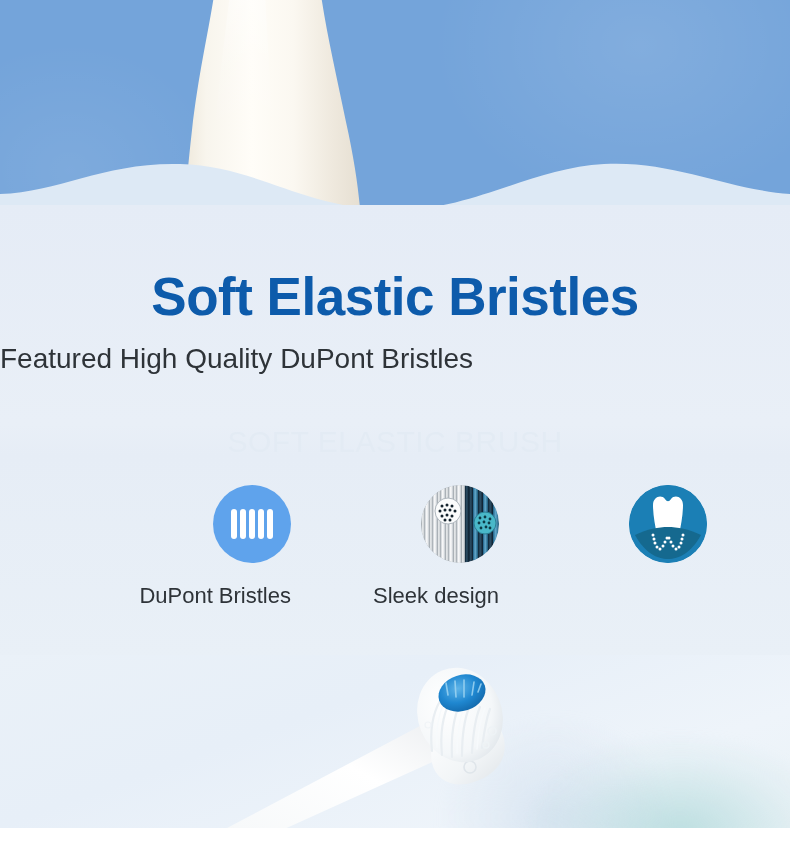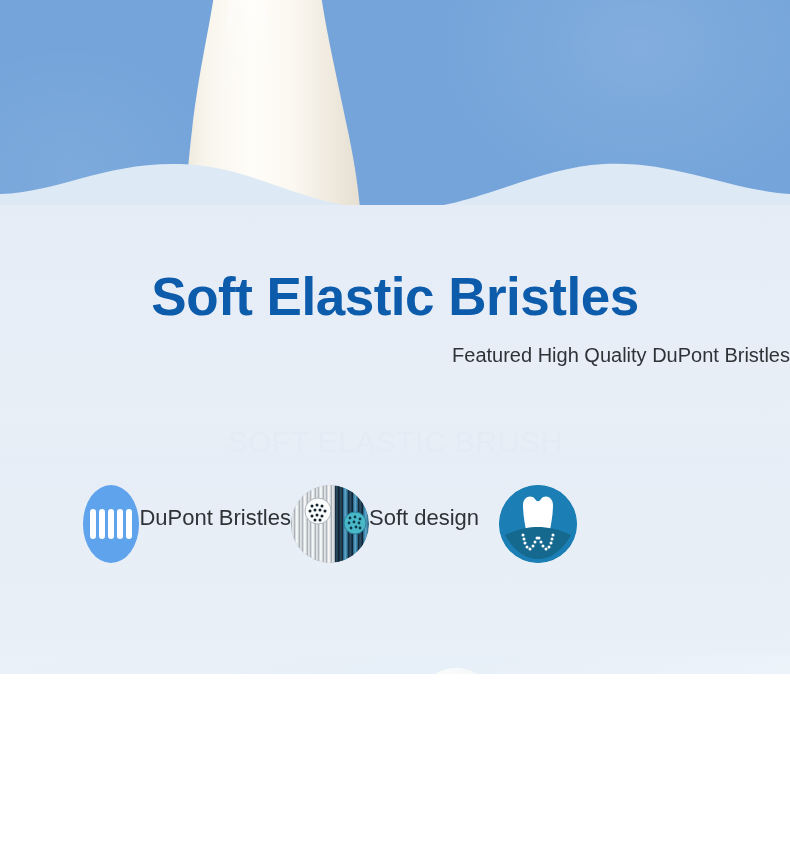--- a/index.html
+++ b/index.html
@@ -7,21 +7,21 @@
     padding: 0;
     background: #ffffff;
   }
   body {
     font-family: "Liberation Sans", sans-serif;
   }
 
   #page {
     position: relative;
     width: 790px;
-    height: 674px;
+    height: 828px;
     overflow: hidden;
     background: #1d4ed8;
   }
 
   
   .top-band {
     position: absolute;
     left: 0; top: 0;
     width: 790px;
     height: 215px;
@@ -75,22 +75,22 @@
     font-weight: bold;
     letter-spacing: -0.5px;
     color: #0d5bab;
     line-height: 1;
   }
 
   .subhead {
     position: absolute;
     left: 0; top: 140px;
     width: 790px;
-    text-align: right;
-    font-size: 20px;
+    text-align: left;
+    font-size: 28px;
     color: #2e3338;
     line-height: 1;
   }
 
   .watermark {
     position: absolute;
     left: 0; top: 222px;
     width: 790px;
     text-align: center;
     font-size: 30px;
@@ -105,22 +105,22 @@
     position: absolute;
     left: 0; top: 280px;
     width: 790px;
     display: flex;
     justify-content: center;
     align-items: flex-start;
   }
   .feature {
     width: 208px;
     display: flex;
-    flex-direction: row;
-    align-items: flex-start;
+    flex-direction: column;
+    align-items: flex-end;
   }
   .feature-icon {
     width: 78px;
     height: 78px;
     border-radius: 50%;
     overflow: hidden;
     position: relative;
     display: block;
   }
   .feature-label {
@@ -316,21 +316,21 @@
                   <circle cx="58" cy="38" r="1.4"></circle>
                 <circle cx="63" cy="37" r="1.4"></circle>
                   <circle cx="68" cy="38" r="1.4"></circle>
                 <circle cx="60" cy="43" r="1.4"></circle>
                   <circle cx="65" cy="42" r="1.4"></circle>
                 <circle cx="69" cy="43" r="1.4"></circle>
               </g>
             </g>
           </svg>
         </div>
-        <div class="feature-label">Soft design</div>
+        <div class="feature-label">Sleek design</div>
       </div>
 
       <div class="feature">
         <div class="feature-icon icon-tooth">
           <svg viewBox="0 0 78 78" width="78" height="78">
             <defs>
               <clipPath id="toothClip">
                   <circle cx="39" cy="39" r="39"></circle>
                 </clipPath>
             </defs>

